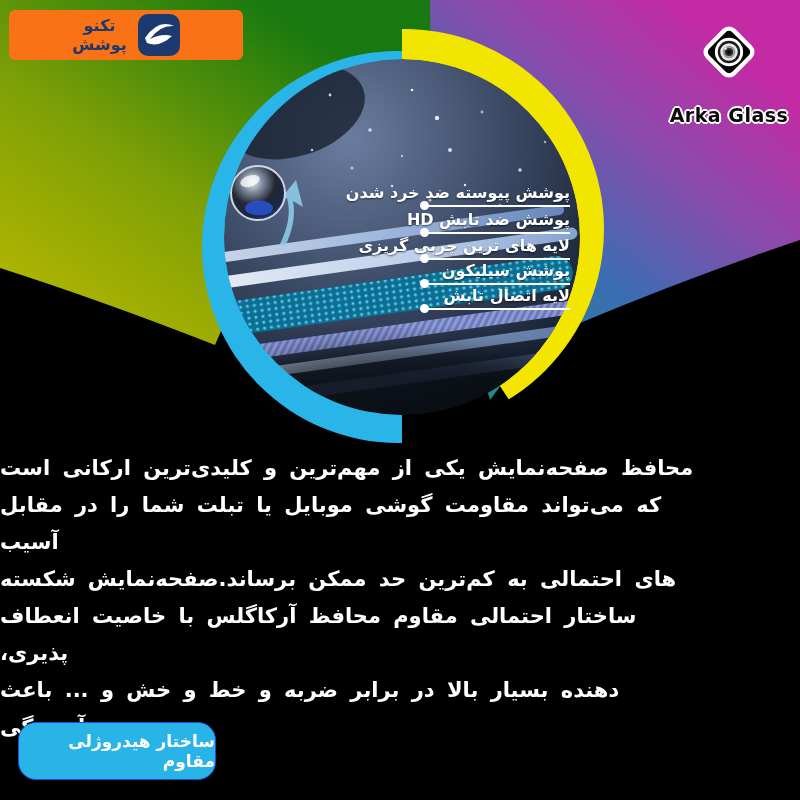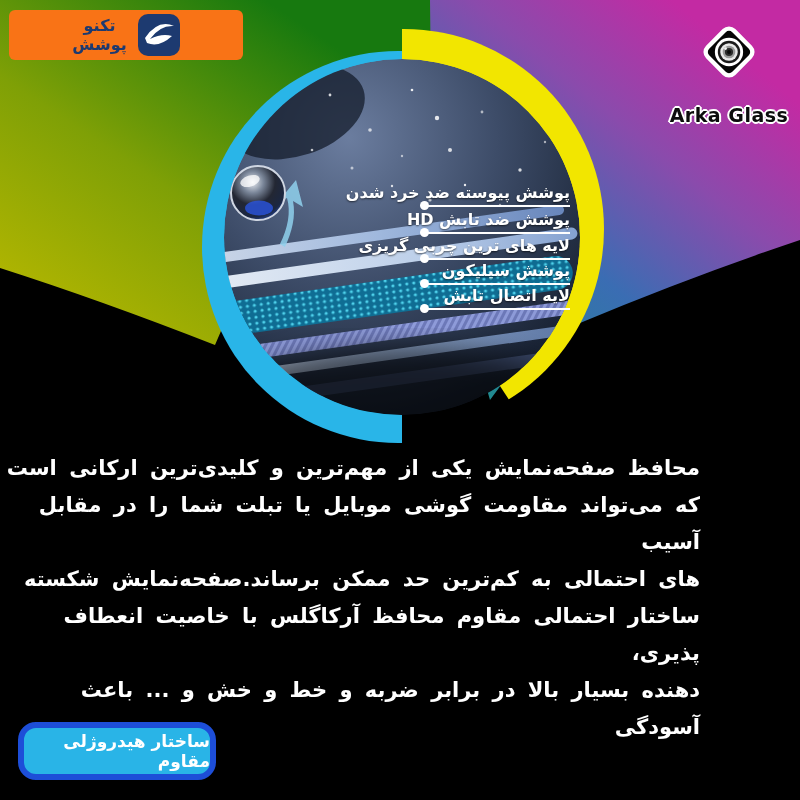--- a/index.html
+++ b/index.html
@@ -21,26 +21,26 @@
                  -1px -1px #fff,1px 1px #fff,-1px 1px #fff,1px -1px #fff;}
 
   
   .layer-label{position:absolute;right:230px;width:146px;border-bottom:2px solid #fff;
       padding-bottom:3px;direction:rtl;text-align:right;color:#fff;font-weight:bold;
       font-size:16px;white-space:nowrap;text-shadow:0 1px 2px rgba(0,0,0,.6);}
   .layer-label .dot{position:absolute;left:-4px;bottom:-5px;width:9px;height:9px;
       background:#fff;border-radius:50%;}
 
   
-  .body-text{position:absolute;left:0;top:450px;width:700px;direction:rtl;text-align:right;
+  .body-text{position:absolute;left:0;top:450px;width:700px;direction:rtl;text-align:left;
       color:#fff;font-weight:bold;font-size:21px;line-height:37px;word-spacing:5px;}
 
   
   .cta{position:absolute;left:18px;top:722px;width:198px;height:58px;box-sizing:border-box;
-      background:#29b4e7;border:6px solid #1d4ed8;border-radius:18px;display:flex;
+      background:#29b4e7;border:1px solid #1d4ed8;border-radius:18px;display:flex;
       align-items:center;justify-content:center;direction:rtl;color:#fff;font-weight:bold;
       font-size:17px;cursor:pointer;}
 </style>
 </head>
 <body>
 
 <div id="stage">
 
   <svg id="bg-art" width="800" height="800" viewBox="0 0 800 800">
     <defs>

